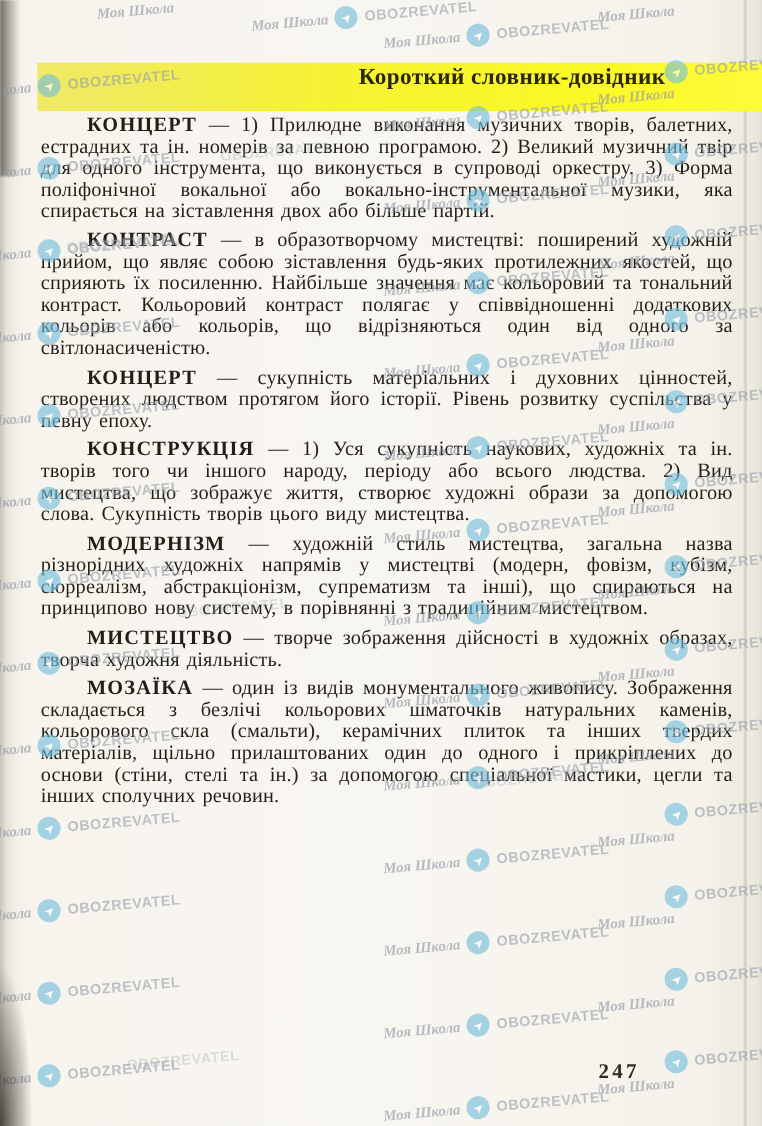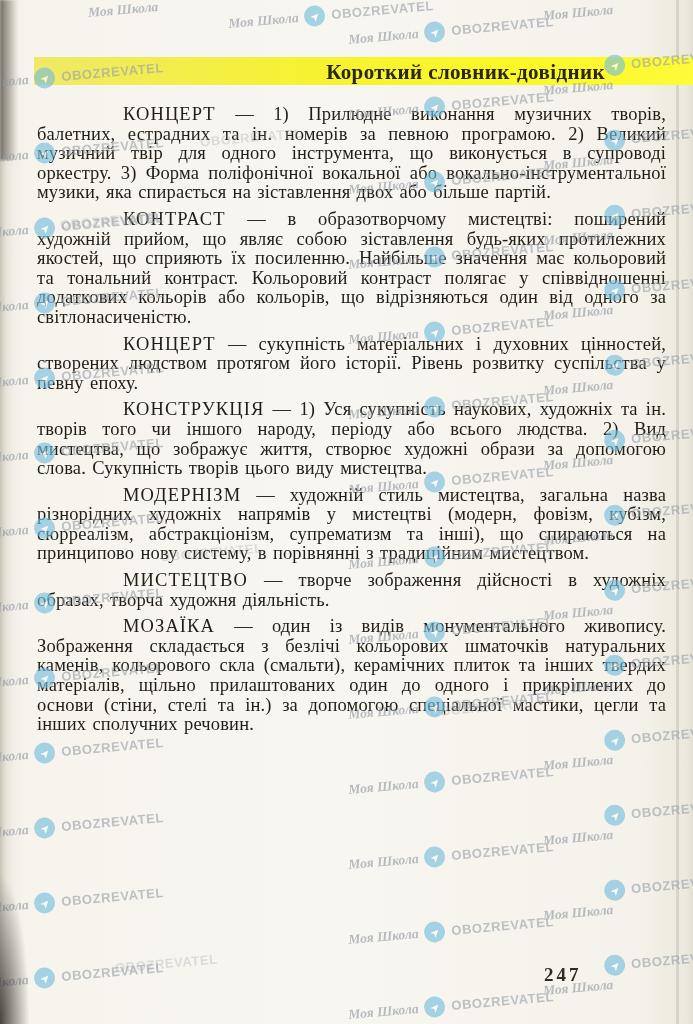--- a/index.html
+++ b/index.html
@@ -24,39 +24,39 @@
   .scan-page::after {
     content: ""; position: absolute; left: 0; bottom: 0; width: 30px; height: 150px;
     background: radial-gradient(ellipse at 0% 100%, rgba(30,24,18,.75), rgba(30,24,18,0) 70%);
   }
   .right-edge-shadow {
     position: absolute; top: 0; right: 14px; width: 3px; height: 100%;
     background: rgba(120,112,98,.18);
   }
 
   .yellow-band {
-    position: absolute; left: 10px; right: 0; top: 57px; height: 28px;
+    position: absolute; left: 10px; right: 0; top: 57px; height: 44px;
     background: linear-gradient(90deg, #efe968 0%, #f6f233 40%, #fbf826 75%, #fdfb3a 100%);
-    display: flex; align-items: flex-end; justify-content: flex-end; margin-left: 24px;
+    display: flex; align-items: flex-start; justify-content: flex-end; margin-left: 24px;
   }
   .yellow-band .band-title {
     font-weight: bold; font-size: 21px; color: #2a2618;
     letter-spacing: .4px;
     padding-right: 88px;
   }
 
   .content {
     position: absolute; left: 37px; right: 27px; top: 105px;
     color: #211e18;
     font-size: 18.5px; line-height: 19.6px;
     letter-spacing: .15px; word-spacing: 1.5px;
     text-align: justify;
   }
   .content p.entry { margin: 0 0 7px 0; text-indent: 42px; }
-  .content b.term { font-weight: normal; letter-spacing: 1.1px; margin-left: 44px; }
+  .content b.term { font-weight: bold; letter-spacing: 1.1px; }
 
   .page-number {
     position: absolute; top: 964px; left: 544px;
     font-size: 19px; letter-spacing: 3px; color: #2e2b24; font-weight: bold;
   }
 
   
   #watermark-layer { position: absolute; inset: 0; pointer-events: none; overflow: hidden; }
   .wm {
     position: absolute;

